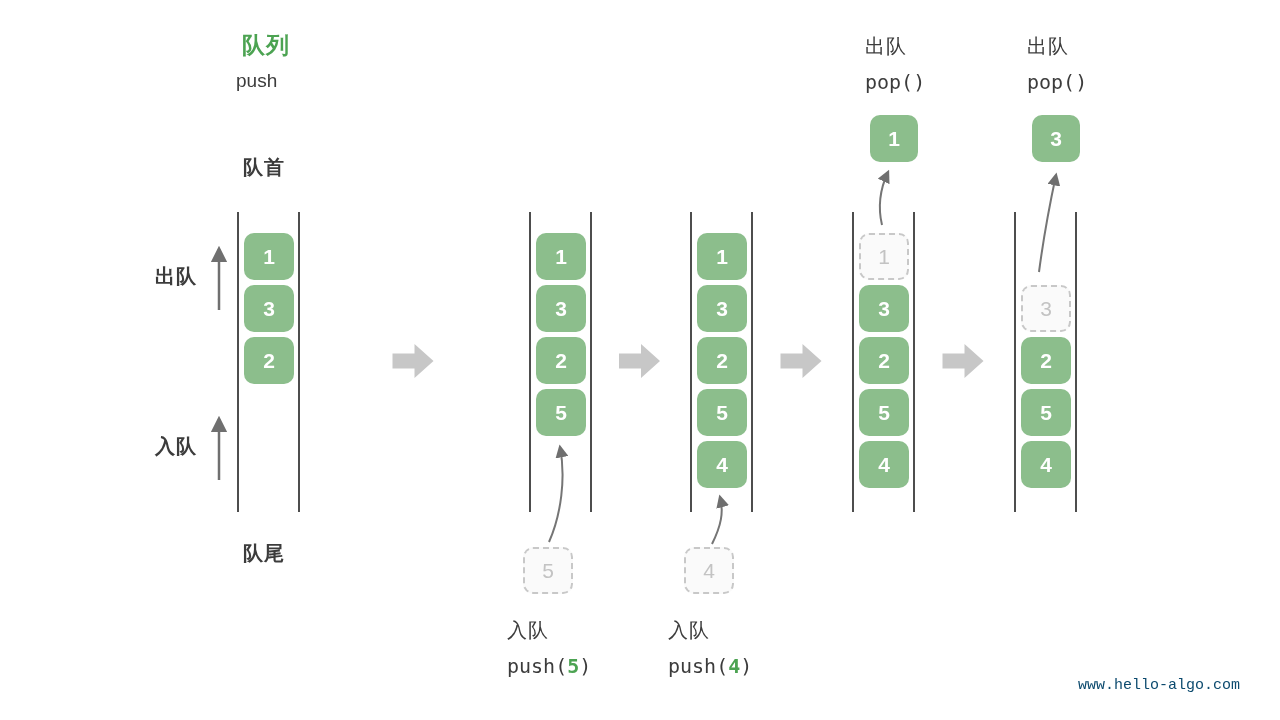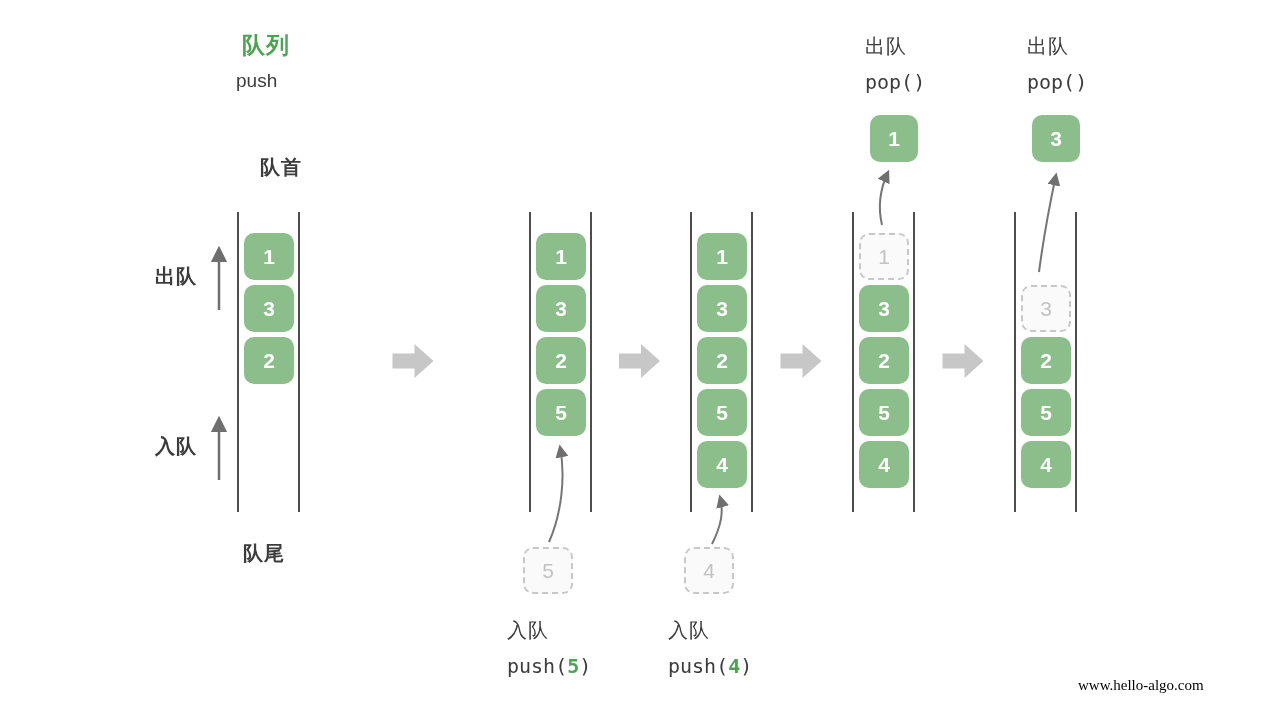--- a/index.html
+++ b/index.html
@@ -18,21 +18,21 @@
   .wall{width:2px;background:#4d4d4d;}
   .cell{
     width:50px;height:47px;border-radius:10px;background:var(--box-green,#8CBE8C);
     color:#ffffff;font-weight:bold;font-size:21px;
     display:flex;align-items:center;justify-content:center;box-sizing:border-box;
   }
   .cell.dashed{
     background:#fafafa;border:2px dashed var(--dashed-gray,#C8C8C8);
     color:#c3c3c3;font-weight:normal;
   }
-  .watermark{font-family:Liberation Serif, serif;font-size:15px;color:#000000;}
+  .watermark{font-family:Liberation Mono, monospace;font-size:15px;color:#0c4a6e;}
   svg.overlay{position:absolute;left:0;top:0;pointer-events:none;z-index:5;}
 </style>
 </head>
 <body>
 
 <div class="canvas">
 
   <svg class="overlay" id="overlay" width="1280" height="720">
     <defs>
       <marker id="ah" viewBox="0 0 10 10" refX="8" refY="5" markerWidth="6.5" markerHeight="6.5" orient="auto-start-reverse">
@@ -47,21 +47,21 @@
       <path d="M882 225 C877 204 881 187 888 172" fill="none" stroke="#757575" stroke-width="2" marker-end="url(#ah)"></path>
       <polygon points="942.5,353.5 964.5,353.5 964.5,344 983.5,361 964.5,378 964.5,368.5 942.5,368.5" fill="#C7C7C7"></polygon>
       <path d="M1039 272 C1044 234 1050 203 1056 175" fill="none" stroke="#757575" stroke-width="2" marker-end="url(#ah)"></path>
       <path d="M219 310 L219 249" fill="none" stroke="#6f6f6f" stroke-width="2.5" marker-end="url(#ah)"></path>
       <path d="M219 480 L219 419" fill="none" stroke="#6f6f6f" stroke-width="2.5" marker-end="url(#ah)"></path>
     </svg>
 
   <div class="abs title-zh" style="left:242px;top:30px">队列</div>
   <div class="abs title-en" style="left:236px;top:70px">push</div>
 
-  <div class="abs cjk-label" style="left:260px;top:154px">队首</div>
+  <div class="abs cjk-label" style="left:243px;top:154px">队首</div>
   <div class="abs cjk-label" style="left:243px;top:540px">队尾</div>
 
   <div class="abs cjk-label" style="left:155px;top:263px">出队</div>
   <div class="abs cjk-label" style="left:155px;top:433px">入队</div>
 
   <div id="states-root">
       <div class="abs wall" style="left: 237px; top: 212px; height: 300px;"></div>
       <div class="abs wall" style="left: 298px; top: 212px; height: 300px;"></div>
       <div class="abs cell" style="left: 244px; top: 233px;">1</div>
       <div class="abs cell" style="left: 244px; top: 285px;">3</div>

